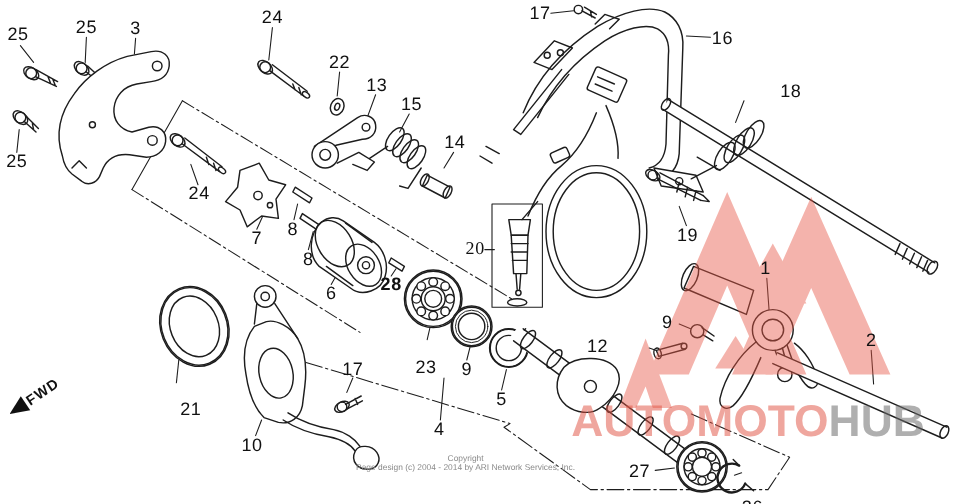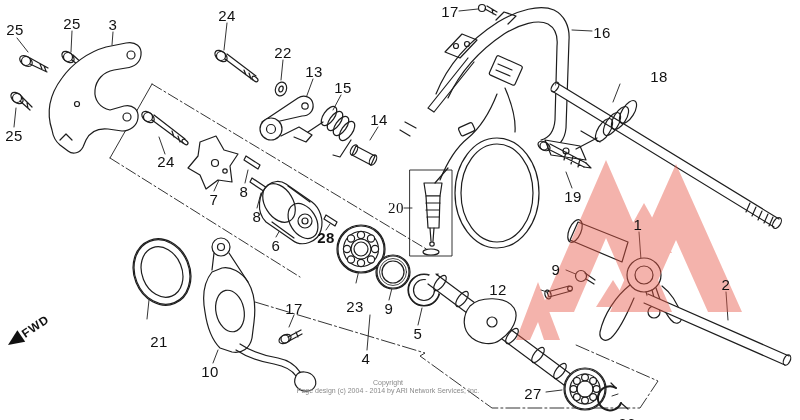--- a/index.html
+++ b/index.html
@@ -339,20 +339,23 @@
   <svg id="wm-logo" width="800" height="420" viewBox="0 0 800 420">
     <g fill="#e85948" opacity="0.45" stroke="none">
       <polygon points="606,160 672,312 638,312 606,238 574,312 540,312"></polygon>
       <polygon points="676,164 742,312 708,312 676,240 644,312 610,312"></polygon>
       <polygon points="644,203 672,253 616,253"></polygon>
       <polygon points="613,280 630,307 596,307"></polygon>
       <polygon points="538,282 560,340 544,340 538,322 530,340 516,340"></polygon>
     </g>
   </svg>
 
+  <div id="wm-text">
+    <span class="wm-a">AUTOMOTO</span><span class="wm-b">HUB</span>
+  </div>
 
   <div id="callouts">
       <span class="callout" style="left: 15px; top: 29px;">25</span>
       <span class="callout" style="left: 72px; top: 23px;">25</span>
       <span class="callout" style="left: 113px; top: 24px;">3</span>
       <span class="callout" style="left: 227px; top: 15px;">24</span>
       <span class="callout" style="left: 14px; top: 135px;">25</span>
       <span class="callout" style="left: 283px; top: 52px;">22</span>
       <span class="callout" style="left: 314px; top: 71px;">13</span>
       <span class="callout" style="left: 343px; top: 87px;">15</span>

